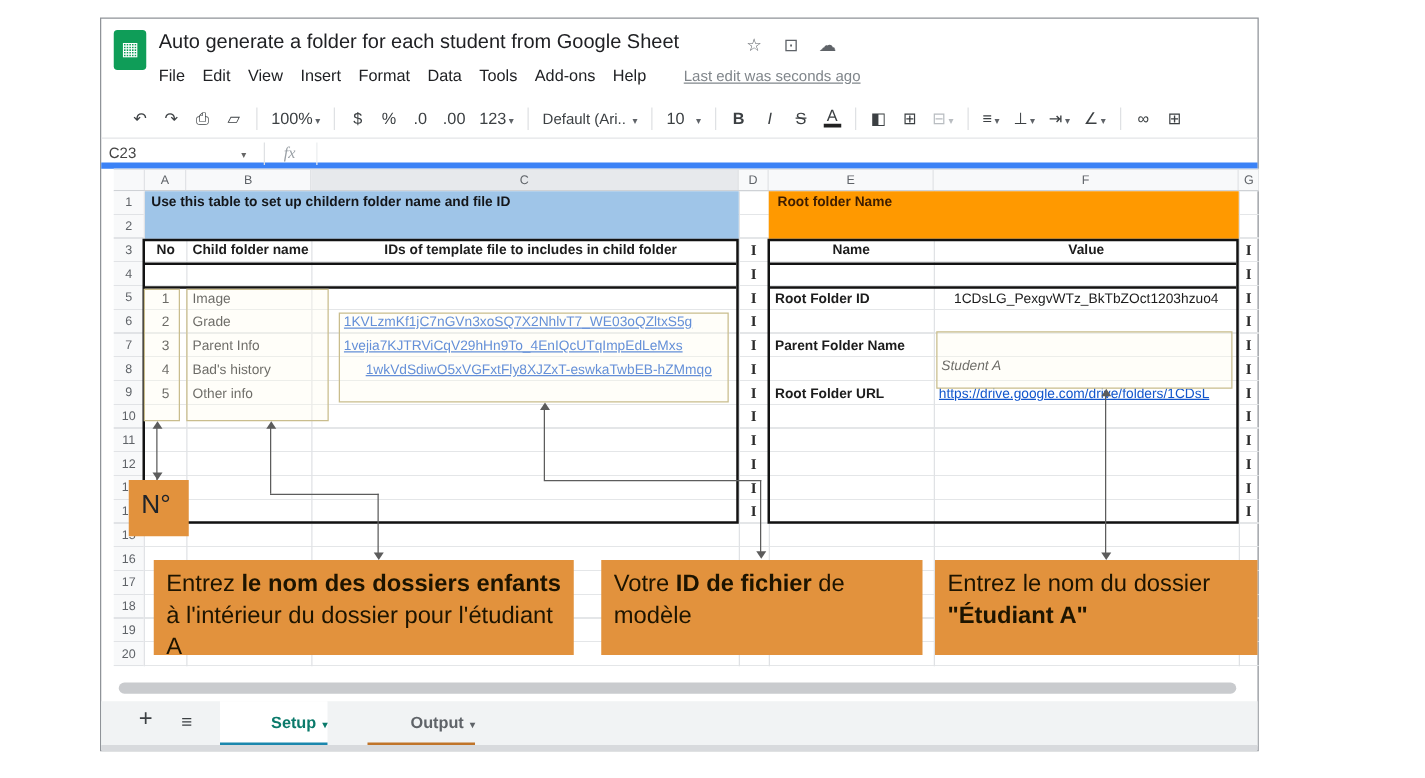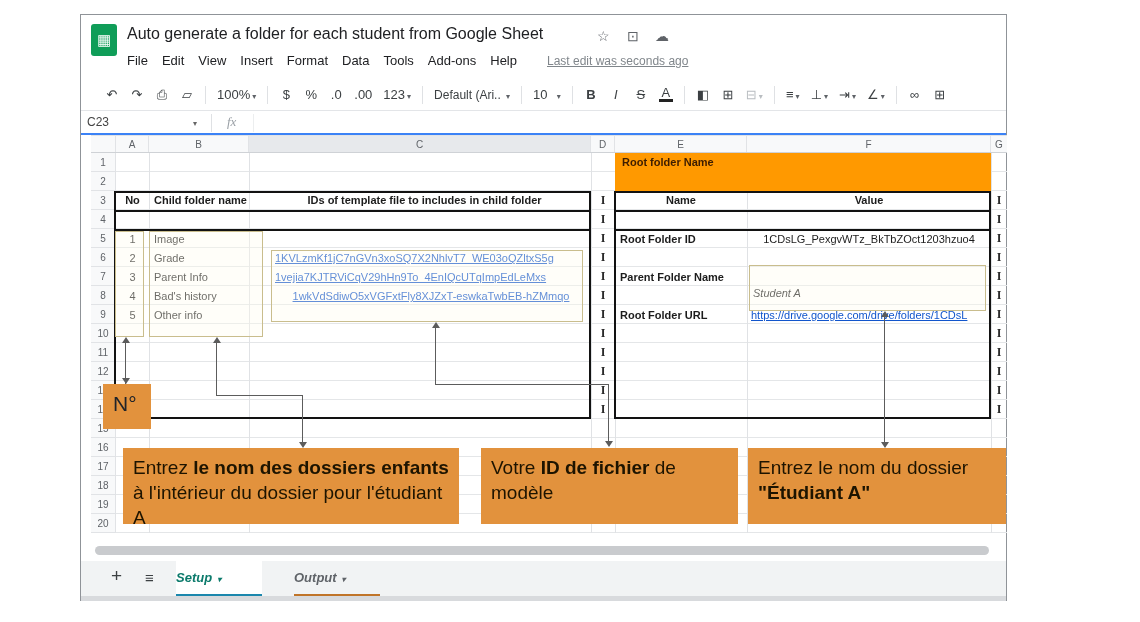--- a/index.html
+++ b/index.html
@@ -21,21 +21,21 @@
   .sep { width:1px; height:18px; background:#dfe1e4; }
   .car { font-size:8px; color:#5f6368; margin-left:2px; }
   .bold { font-weight:bold; }
   .ital { font-style:italic; }
   .strike { text-decoration:line-through; }
   .ucolor { border-bottom:3px solid #222; line-height:12px; display:inline-block; }
   .gray { color:#b9bdc1; }
   .fontsel { font-size:12px; color:#3c4043; }
 
   
-  .fbar { left:0; top:96px; width:100%; height:24px; border-bottom:2px solid #3b82f6; }
+  .fbar { left:0; top:96px; width:100%; height:24px; border-bottom:5px solid #3b82f6; }
   .cellref { left:6px; top:4px; font-size:12px; color:#444; }
   .nb-car { left:112px; top:8px; font-size:8px; color:#666; }
   .nb-sep { left:130px; top:3px; width:1px; height:18px; background:#dfe1e4; }
   .fx { left:146px; top:3px; font-family:"Liberation Serif",serif; font-style:italic; font-size:13px; color:#9aa0a6; }
   .fx-sep { left:172px; top:3px; width:1px; height:18px; background:#eceeef; }
 
   
   .colhdr { left:10px; top:120px; width:916px; height:18px; display:flex; font-size:10px; color:#5f6368; text-align:center; line-height:18px; border-top:1px solid #e1e3e6; border-bottom:1px solid #cfd2d6; background:#f8f9fa; }
   .colhdr div { border-right:1px solid #e1e3e6; height:100%; }
   .ch-sel { background:#e7e9ec; }
@@ -81,21 +81,21 @@
   .note b { font-weight:bold; }
   .note1 { left:42px; top:433px; width:336px; height:76px; }
   .note2 { left:400px; top:433px; width:257px; height:76px; }
   .note3 { left:667px; top:433px; width:258px; height:76px; }
 
   
   .hscroll { left:14px; top:531px; width:894px; height:9px; background:#c9cbce; border-radius:5px; }
   .tabbar { left:0; top:546px; width:100%; height:36px; background:#f1f3f4; display:flex; align-items:center; }
   .addsheet { position:absolute; left:30px; top:4px; font-size:19px; color:#3c4043; }
   .allsheets { position:absolute; left:64px; top:8px; font-size:15px; color:#3c4043; }
-  .sheettab { position:absolute; top:0; height:36px; font-size:13px; font-weight:bold; text-align:left; line-height:33px;font-style:italic; }
+  .sheettab { position:absolute; top:0; height:36px; font-size:13px; font-weight:bold; text-align:right; line-height:33px; }
   .tab-setup { left:95px; width:86px; background:#fff; color:#0b7a6b; border-bottom:3px solid #1b87ad; }
   .tab-output { left:181px; width:86px; color:#5f6368; border-bottom:3px solid #c07429;margin-left:32px; }
   .tabcar { font-size:8px; margin-left:5px; }
   .bottomstrip { left:0; top:581px; width:100%; height:5px; background:#d8dadd; }
 </style>
 </head>
 <body>
 
 <div class="page">
 
@@ -190,20 +190,21 @@
 14
 15
 16
 17
 18
 19
 20</div>
   </div>
   <div class="abs gridbody"></div>
 
+  <div class="abs banner-blue">Use this table to set up childern folder name and file ID</div>
   <div class="abs banner-orange">Root folder Name</div>
 
   <div class="abs blacktable tbl-left">
     <div class="innerline" style="top:17px;"></div>
     <div class="innerline" style="top:36px;"></div>
   </div>
   <div class="abs blacktable tbl-right">
     <div class="innerline" style="top:17px;"></div>
     <div class="innerline" style="top:36px;"></div>
   </div>

